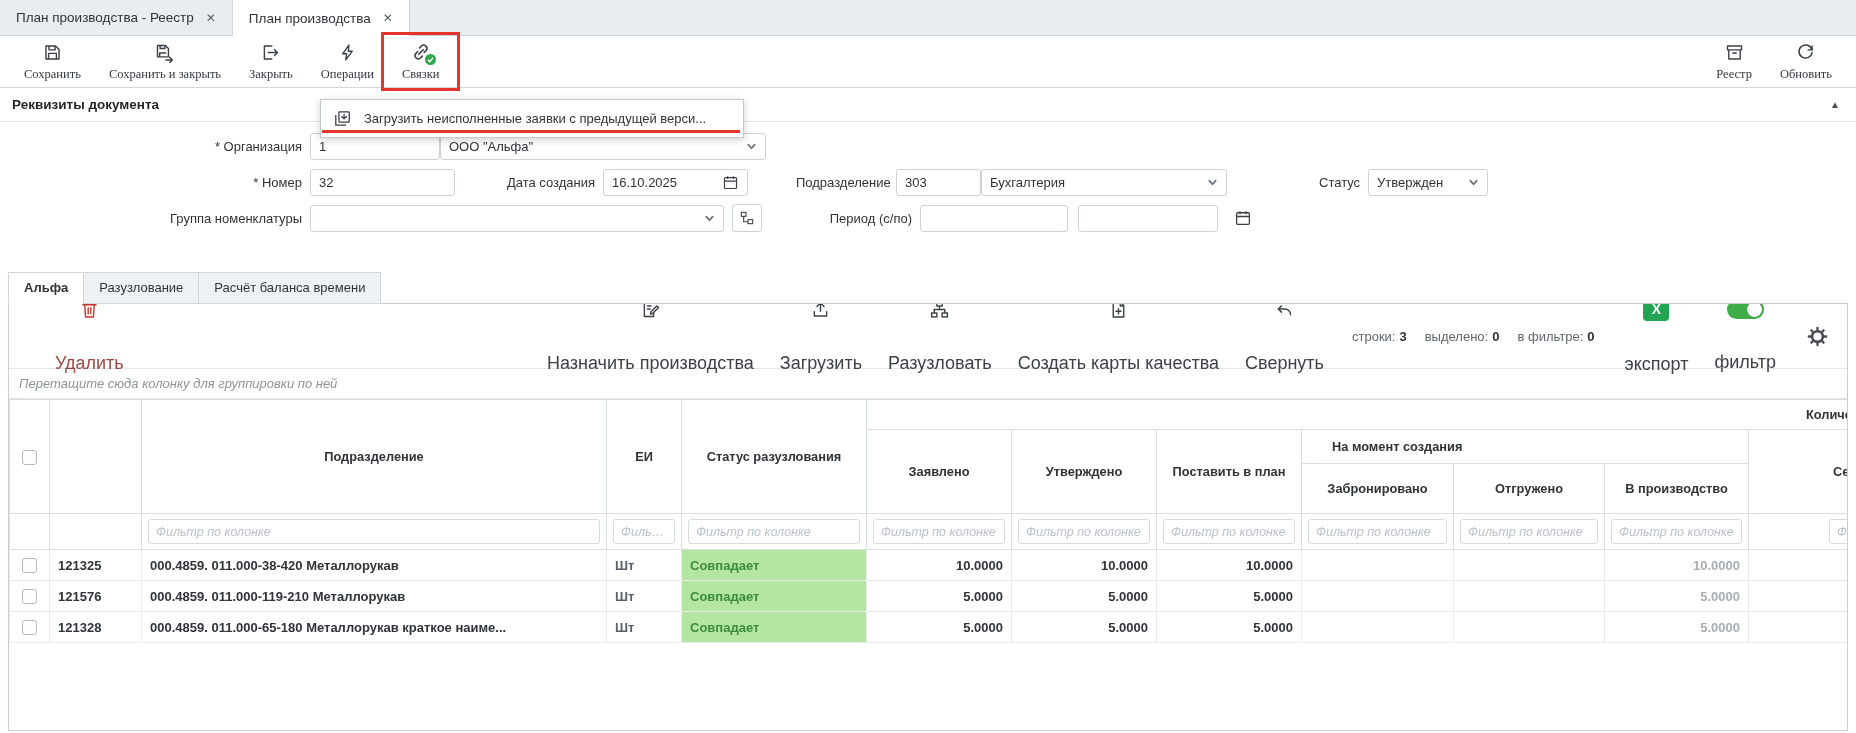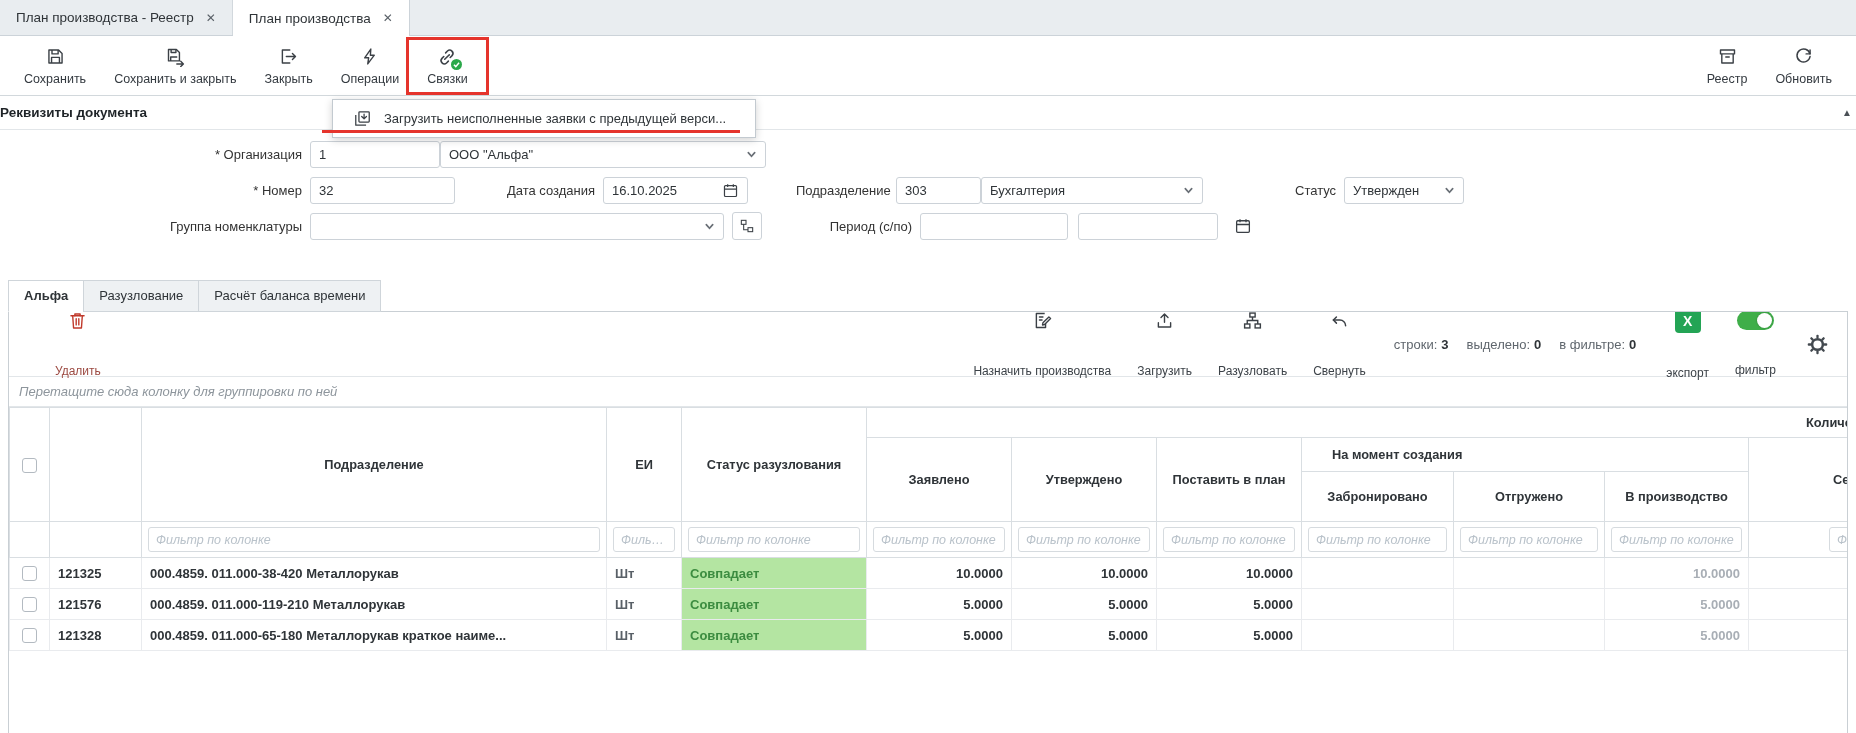--- a/index.html
+++ b/index.html
@@ -8,38 +8,38 @@
   .app { position:relative; width:1856px; height:733px; background:#fff; overflow:hidden; }
 
   
   .tabbar { height:36px; background:#e9edf0; border-bottom:1px solid #ccd3d9; display:flex; align-items:stretch; }
   .wtab { display:flex; align-items:center; gap:12px; padding:0 16px; font-size:13.5px; color:#2f3438;
     background:#e9edf0; border-right:1px solid #d2d8dd; cursor:pointer; white-space:nowrap; }
   .wtab.active { background:#fff; margin-bottom:-1px; border-right:1px solid #ccd3d9; }
   .wtab .x { font-size:12px; color:#596067; cursor:pointer; }
 
   
-  .toolbar { height:60px; display:flex; align-items:center; padding:0 10px; border-bottom:1px solid #d2d8dc; background:#fff; }
+  .toolbar { height:52px; display:flex; align-items:center; padding:0 10px; border-bottom:1px solid #d2d8dc; background:#fff;font-family:Liberation Serif, serif; }
   .tbtn { display:flex; flex-direction:column; align-items:center; gap:4px; padding:4px 14px; cursor:pointer; position:relative; }
   .tbtn .tlabel { font-size:12.5px; color:#343a40; white-space:nowrap; }
   .ticon { height:22px; display:flex; align-items:center; position:relative; }
   .tb-right { margin-left:auto; display:flex; }
   .ann-box { position:absolute; left:-7px; right:-7px; top:-5px; bottom:-5px;
     border:3px solid var(--annotation-red,#e53935); pointer-events:none; z-index:46; }
   .badge { position:absolute; right:-4px; bottom:-2px; }
 
   
   .links-menu { position:absolute; left:320px; top:99px; width:424px; background:#fff;
-    border:1px solid #c3cad0; box-shadow:0 2px 8px rgba(0,0,0,.18); z-index:40; padding:4px 8px;margin-left:12px; }
+    border:1px solid #c3cad0; box-shadow:0 2px 8px rgba(0,0,0,.18); z-index:40; padding:4px 0; }
   .menu-item { display:flex; align-items:center; gap:12px; padding:5px 12px; font-size:13px; color:#2f3438; cursor:pointer; white-space:nowrap; }
   .ann-line { position:absolute; left:322px; top:130px; width:418px; height:3px;
     background:var(--annotation-red,#e53935); z-index:45; }
 
   
-  .doc-header { height:34px; display:flex; align-items:center; padding:0 0; border-bottom:1px solid #e2e6e9; }
+  .doc-header { height:34px; display:flex; align-items:center; padding:0 12px; border-bottom:1px solid #e2e6e9; }
   .doc-title { font-weight:700; font-size:13.5px; color:#1f2428; }
   .collapse { margin-left:auto; color:#4a5056; font-size:10px; cursor:pointer; padding:0 4px; }
 
   .form { padding:10px 0 16px; }
   .form-row { display:flex; align-items:center; height:28px; margin-bottom:8px; }
   .flabel { width:310px; text-align:right; padding-right:8px; color:#333; white-space:nowrap; }
   .flabel2 { width:100px; text-align:right; padding-right:8px; color:#333; white-space:nowrap; }
   .inp { height:27px; border:1px solid #ccd2d8; border-radius:3px; padding:0 8px; font-size:13px;
     color:#2f3438; background:#fff; font-family:inherit; }
   .combo { height:27px; border:1px solid #ccd2d8; border-radius:3px; padding:0 8px; display:flex;
@@ -54,21 +54,21 @@
   .vtabs { display:flex; margin:16px 0 0 8px; position:relative; z-index:2; }
   .vtab { padding:7px 15px 8px; border:1px solid #cfd5da; background:#eef1f3; font-size:13px;
     color:#2f3438; cursor:pointer; margin-bottom:-1px; white-space:nowrap; }
   .vtab + .vtab { margin-left:-1px; }
   .vtab.active { background:#fff; font-weight:700; border-bottom:1px solid #fff; }
 
   
   .panel { margin:0 8px; border:1px solid #c9cfd4; background:#fff; height:428px; overflow:hidden; }
   .gridbar { height:64px; display:flex; align-items:center; }
   .gbtn { display:flex; flex-direction:column; align-items:center; gap:4px; cursor:pointer; }
-  .gbtn .glabel { font-size:12px; color:#3c4248; white-space:nowrap;margin-top:29px; }
+  .gbtn .glabel { font-size:18px; color:#3c4248; white-space:nowrap;margin-top:29px; }
   .gbtn.del .glabel { color:#9c4a42; }
   .gbtn.del { margin-left:46px; }
   .actions { margin-left:auto; display:flex; gap:26px; align-items:flex-start; }
   .stats { display:flex; gap:18px; margin-left:28px; align-items:center; }
   .stat { white-space:nowrap; color:#5f666d; }
   .stat b { color:#2f3438; margin-left:4px; }
   .excel { width:26px; height:24px; background:var(--excel-green,#23a455); color:#fff; border-radius:4px;
     display:flex; align-items:center; justify-content:center; font-weight:700; font-size:14px; }
   .gbtn.export { margin-left:30px; }
   .gbtn.filt { margin-left:26px; }
@@ -242,21 +242,21 @@
         <span>16.10.2025</span>
         <span>
             <svg viewBox="0 0 24 24" width="17" height="17" fill="none" stroke="#3b4046" stroke-width="1.7">
               <rect x="3.5" y="5" width="17" height="15.5" rx="1.5"></rect>
               <path d="M3.5 10h17M8 3v4M16 3v4"></path>
             </svg>
           </span>
       </div>
       <span class="flabel2" style="margin-left:48px">Подразделение</span>
       <input class="inp" style="width: 85px;" value="303">
-      <div class="combo" style="width:222px">
+      <div class="combo" style="width:246px">
         <span>Бухгалтерия</span>
         <span>
             <svg viewBox="0 0 12 12" width="11" height="11" fill="none" stroke="#6a7077" stroke-width="1.8" stroke-linecap="round">
               <path d="M2.5 4l3.5 4 3.5-4"></path>
             </svg>
           </span>
       </div>
       <span class="flabel2" style="margin-left:92px;width:auto">Статус</span>
       <div class="combo" style="width:120px">
         <span>Утвержден</span>
@@ -344,20 +344,30 @@
         <div class="gbtn">
           <span>
             <svg viewBox="0 0 24 24" width="21" height="21" fill="none" stroke="#3b4046" stroke-width="1.6">
                 <rect x="9" y="3.5" width="6" height="4.5"></rect>
                 <rect x="3" y="16" width="6" height="4.5"></rect>
                 <rect x="15" y="16" width="6" height="4.5"></rect>
                 <path d="M12 8v4M6 16v-4h12v4"></path>
               </svg>
           </span>
           <span class="glabel">Разузловать</span>
+        </div>
+        <div class="gbtn">
+          <span>
+            <svg viewBox="0 0 24 24" width="21" height="21" fill="none" stroke="#3b4046" stroke-width="1.6" stroke-linejoin="round">
+                <path d="M6 3.5h8l4 4v13H6z"></path>
+                <path d="M14 3.5V8h4"></path>
+                <path d="M12 11v6M9 14h6" stroke-linecap="round"></path>
+              </svg>
+          </span>
+          <span class="glabel">Создать карты качества</span>
         </div>
         <div class="gbtn">
           <span>
             <svg viewBox="0 0 24 24" width="21" height="21" fill="none" stroke="#3b4046" stroke-width="1.7" stroke-linecap="round" stroke-linejoin="round">
                 <path d="M19 18a6.5 6.5 0 00-6.5-6.5H5"></path>
                 <path d="M8.5 8L5 11.5 8.5 15"></path>
               </svg>
           </span>
           <span class="glabel">Свернуть</span>
         </div>

